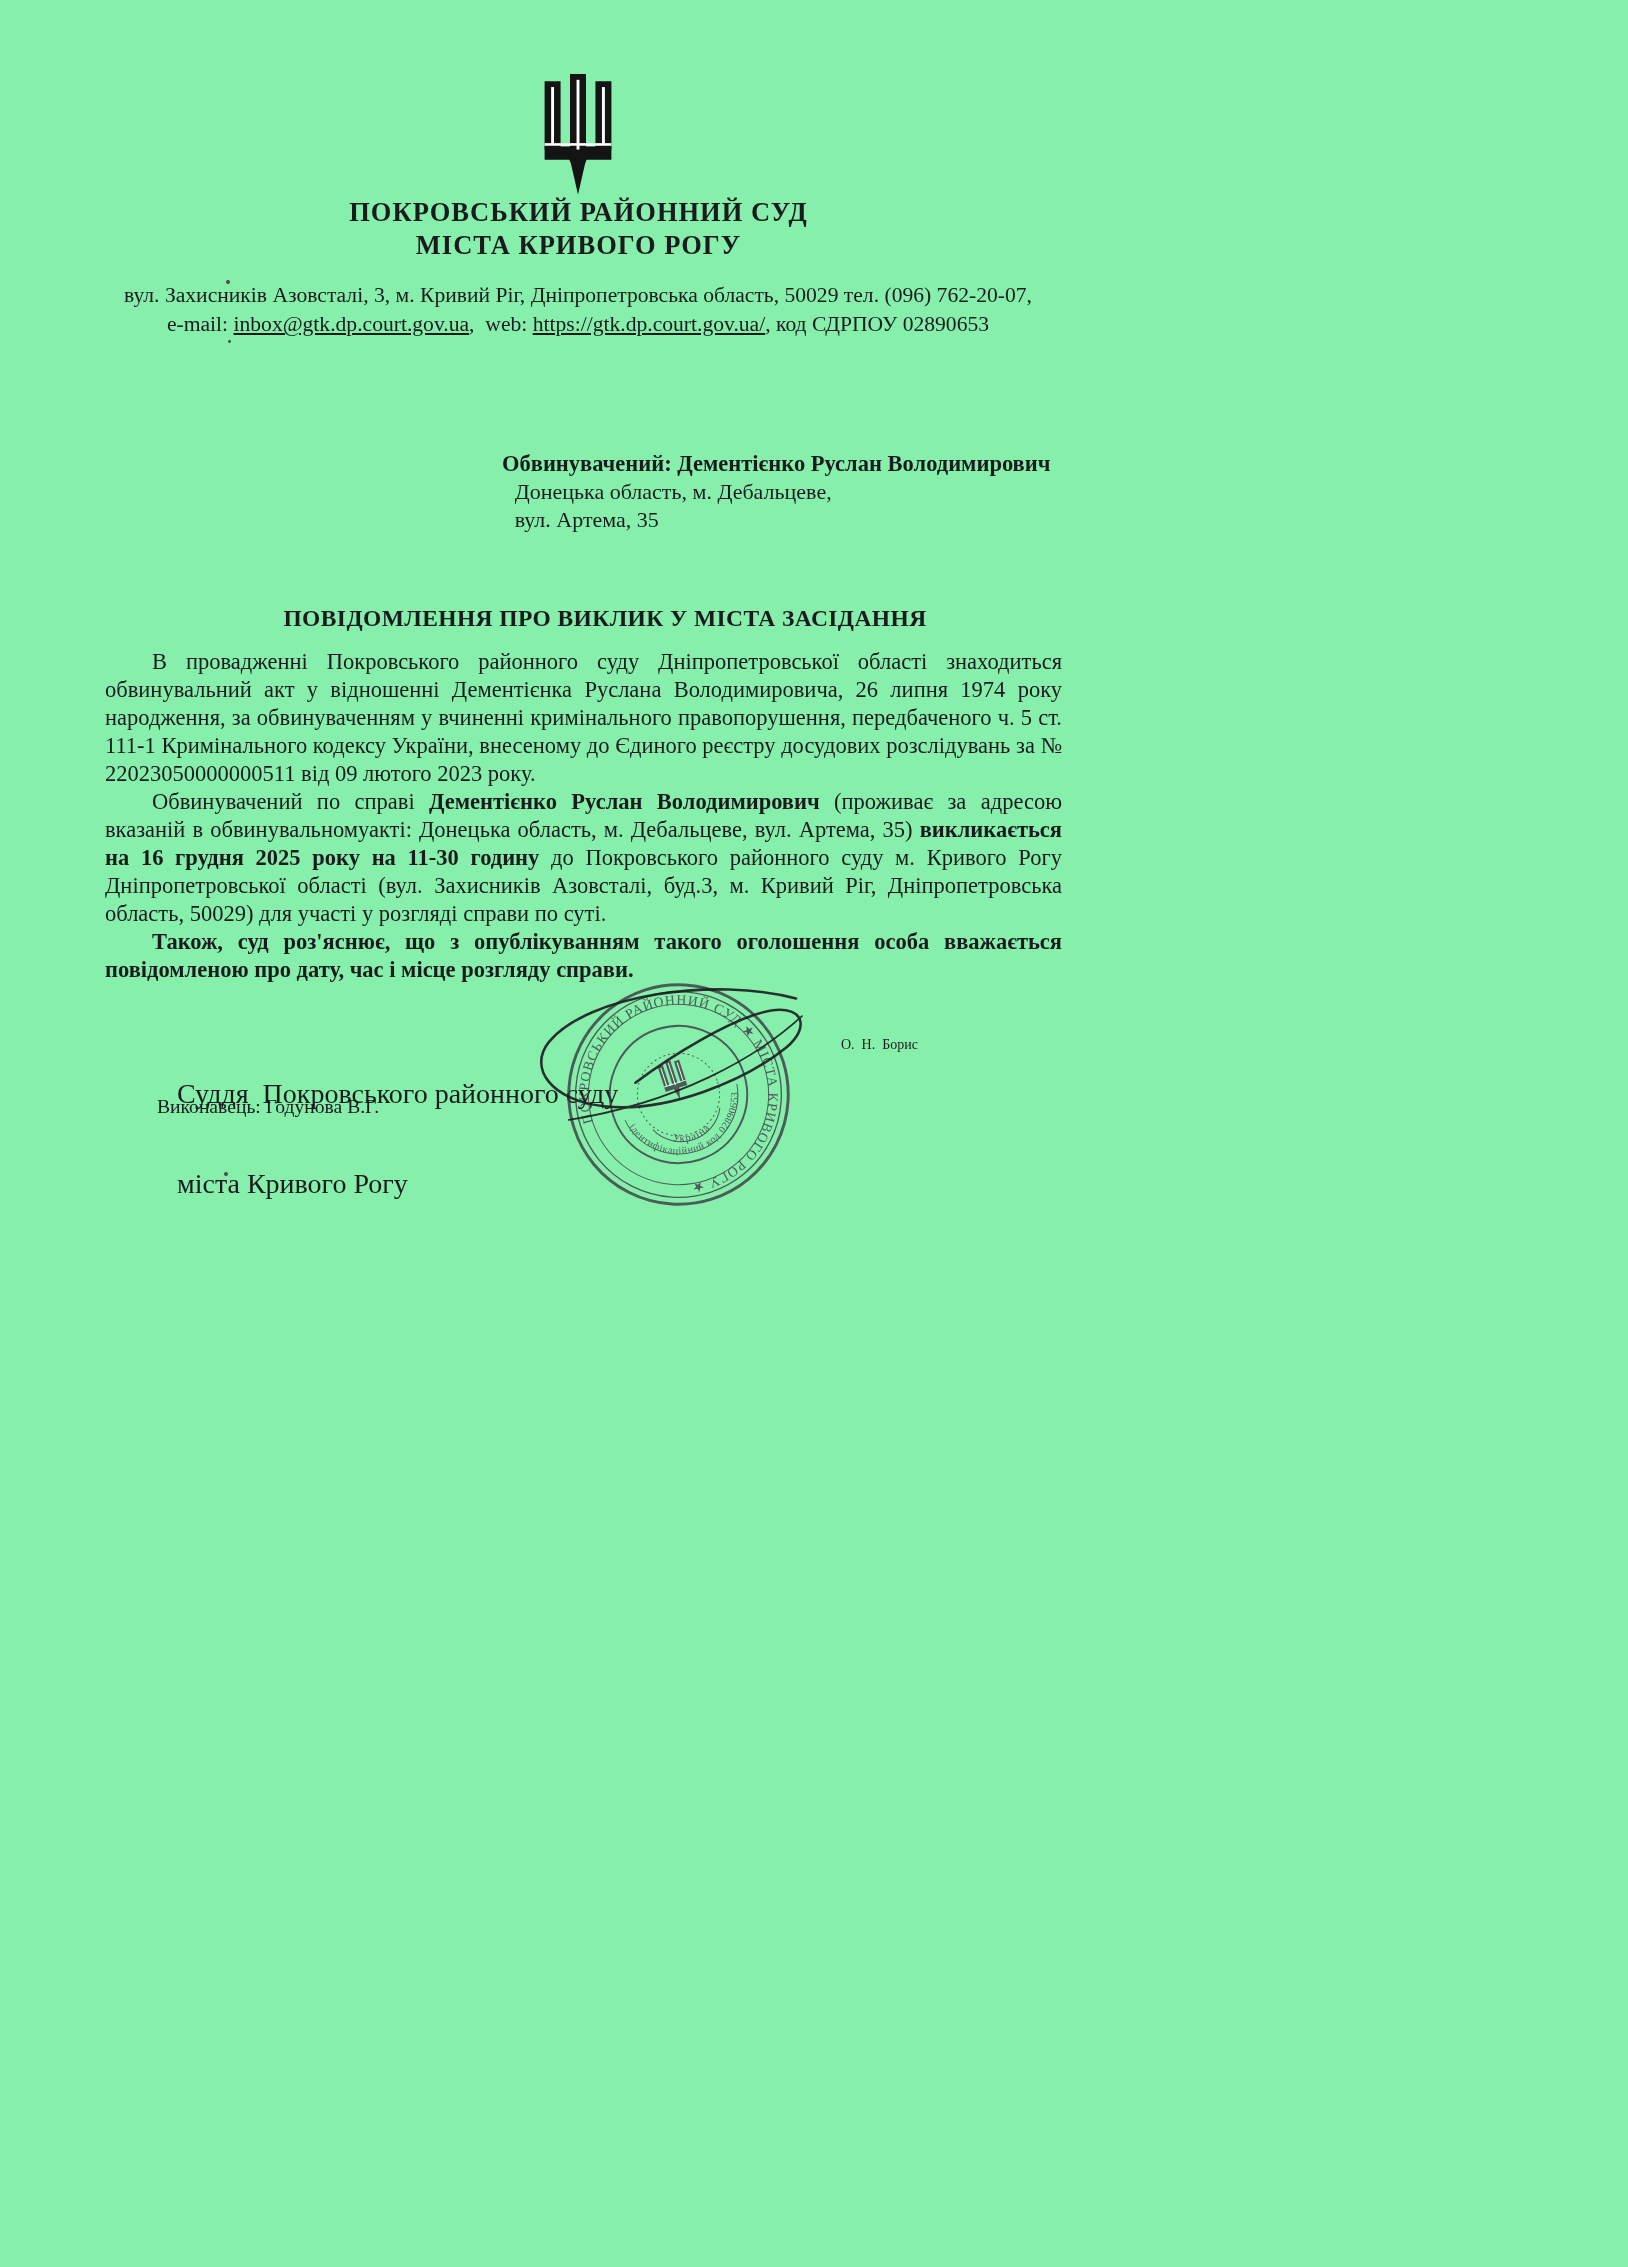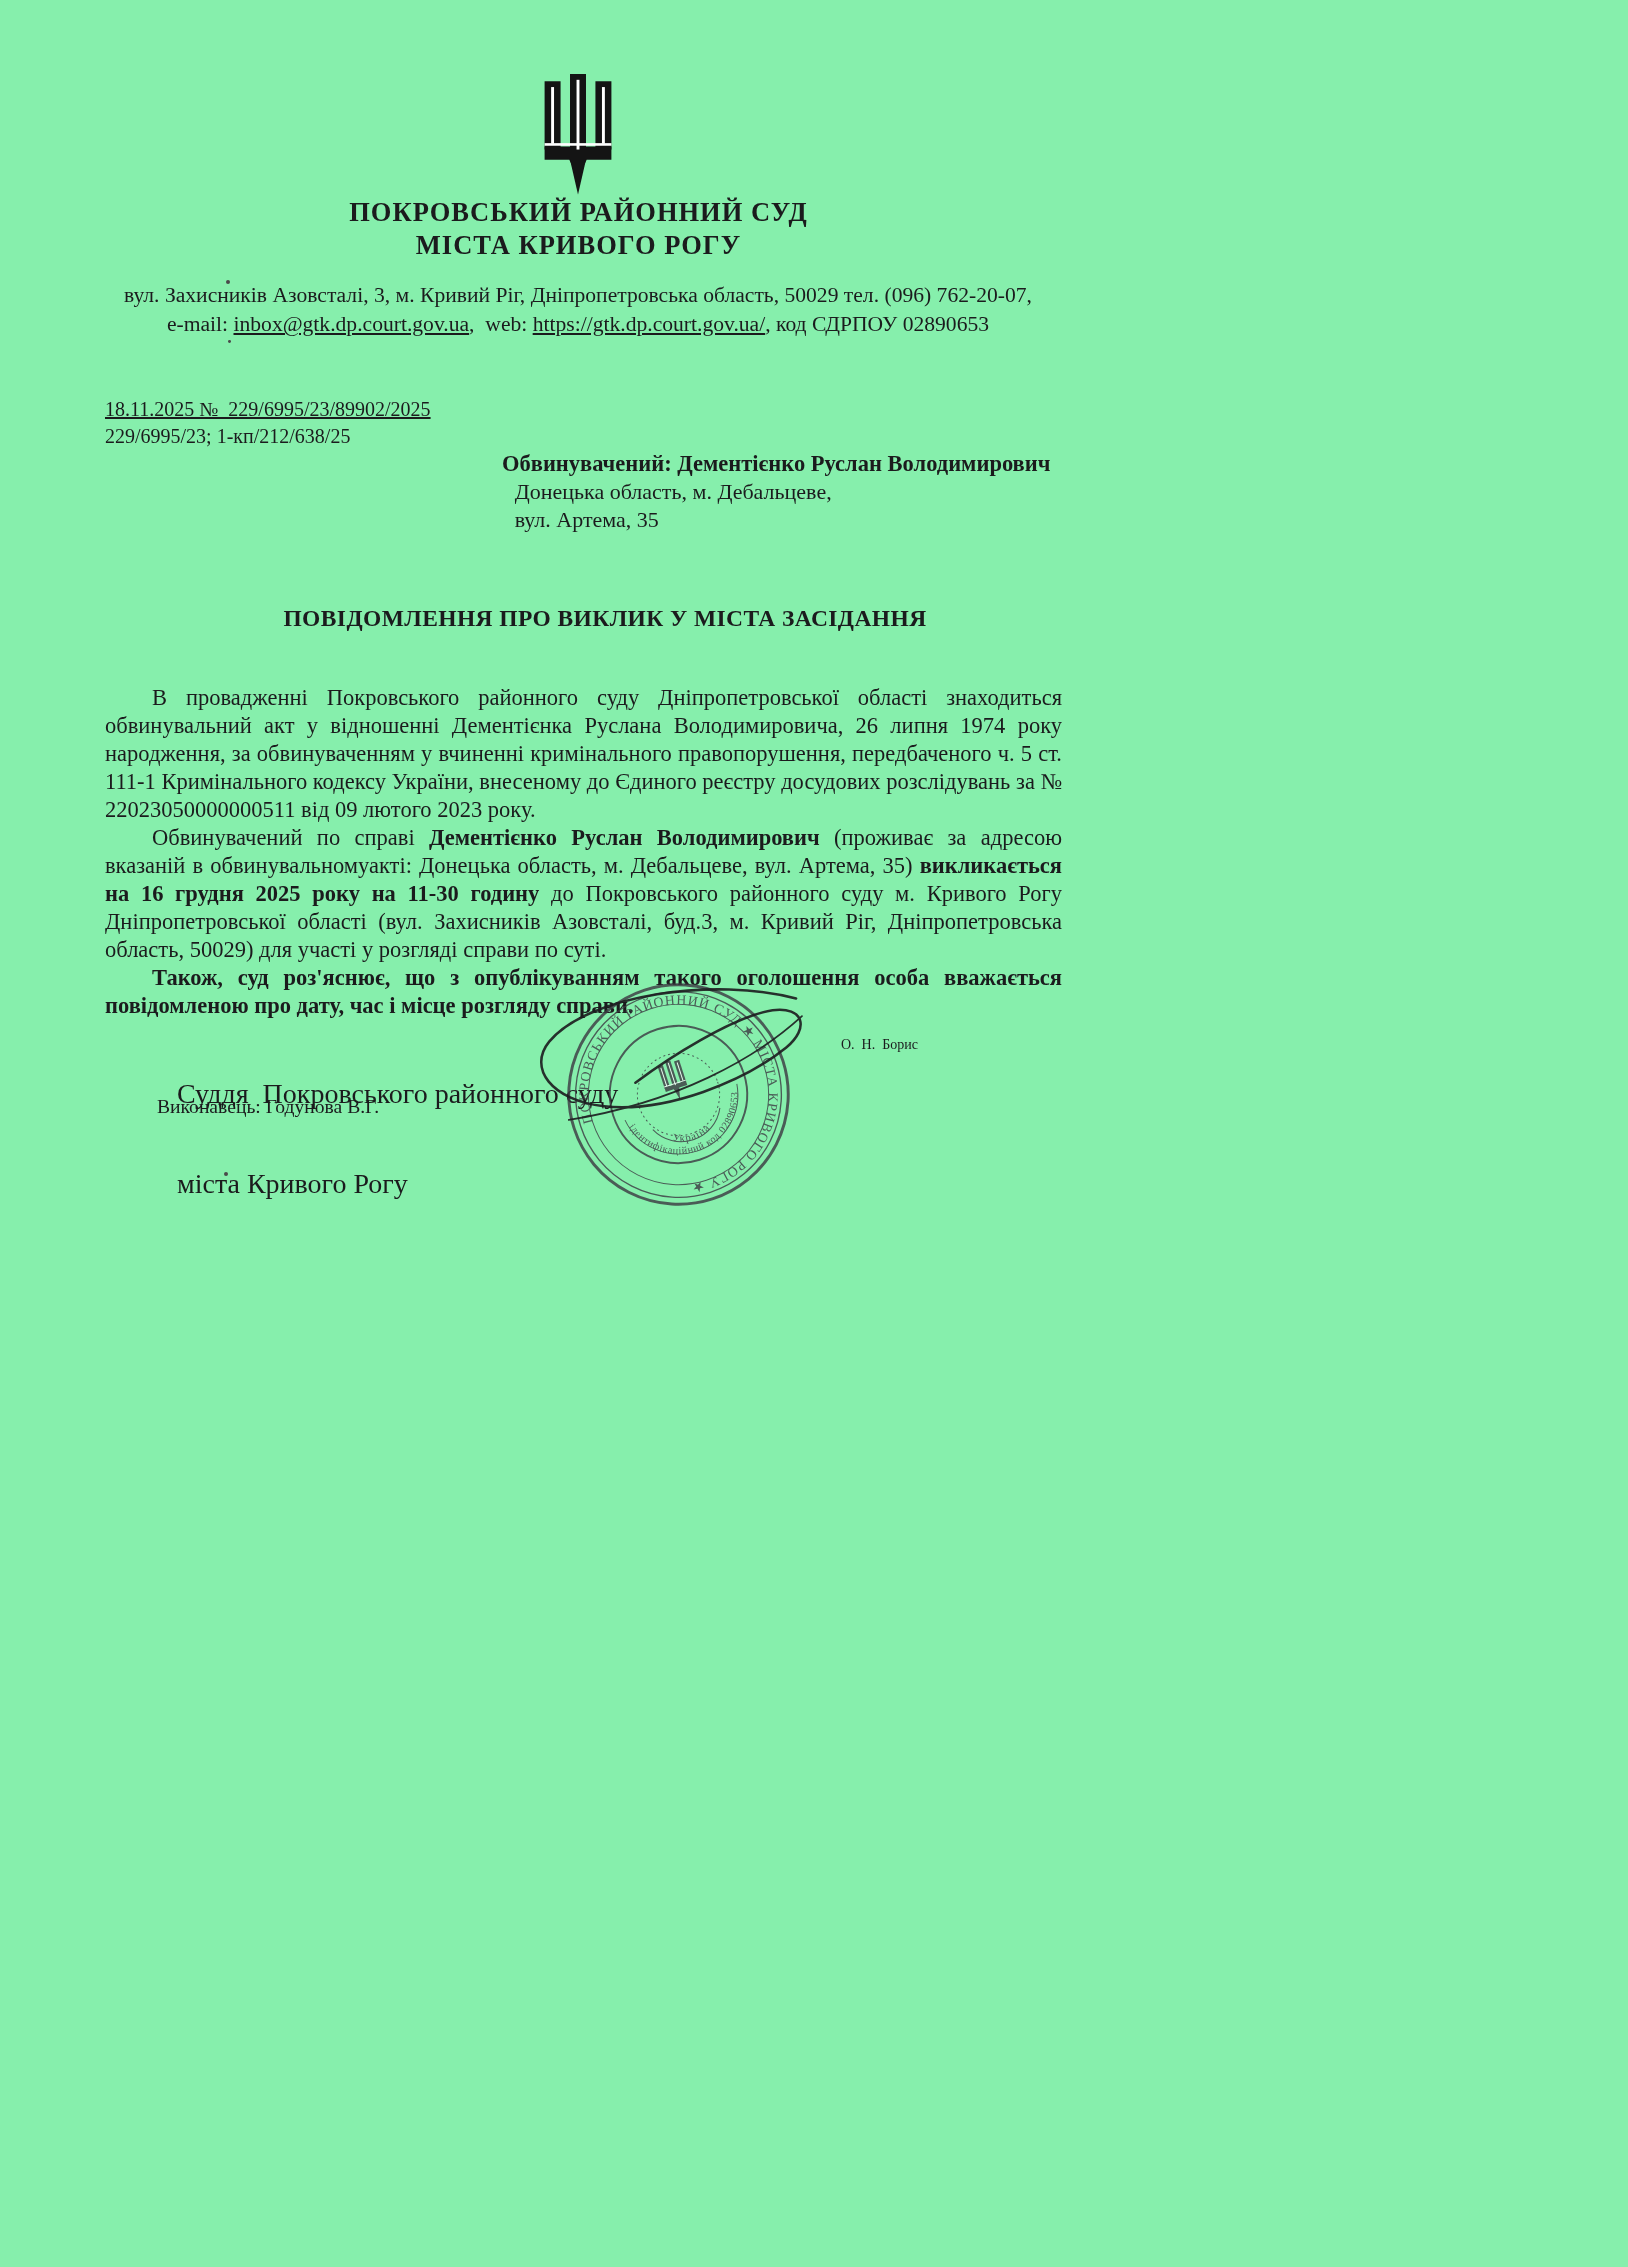--- a/index.html
+++ b/index.html
@@ -34,21 +34,21 @@
   .ref-block { position: absolute; left: 105px; top: 396px; font-size: 20px; line-height: 26.5px; }
 
   .addressee { position: absolute; left: 502px; top: 450px; width: 568px; font-size: 22.5px; line-height: 28px; }
   .addressee .ind { padding-left: 12.7px; font-size: 22px; }
 
   .doc-title {
     position: absolute; left: 105px; top: 605px; width: 1000px;
     text-align: center; font-weight: bold; font-size: 23.5px; letter-spacing: 0.4px;
   }
 
-  .bodytext { position: absolute; left: 105px; top: 684px; width: 957px; font-size: 22.5px; line-height: 28px; }
+  .bodytext { position: absolute; left: 105px; top: 648px; width: 957px; font-size: 22.5px; line-height: 28px; }
   .bodytext p { margin: 0; text-indent: 47px; text-align: justify; }
 
   .judge-block { position: absolute; left: 157px; top: 1019px; font-size: 28px; line-height: 30px; margin-left: 20px; }
   .judge-name { position: absolute; left: 841px; top: 1037px; font-size: 14px; }
   .executor { position: absolute; left: 157px; top: 1096px; font-size: 19.6px; }
 
   .seal-overlay { position: absolute; left: 510px; top: 965px; width: 338px; height: 260px; }
   .seal-overlay svg { width: 100%; height: 100%; }
 
   .artifact-dot { position: absolute; width: 3.9px; height: 3.9px; border-radius: 50%; background: #4a4a4a; }
@@ -84,24 +84,20 @@
   <div class="court-name">
     <div>ПОКРОВСЬКИЙ РАЙОННИЙ СУД</div>
     <div>МІСТА КРИВОГО РОГУ</div>
   </div>
 
   <div class="contact-block">
     <div>вул. Захисників Азовсталі, 3, м. Кривий Ріг,  Дніпропетровська область, 50029 тел. (096) 762-20-07,</div>
     <div><span class="keep">e-mail: </span><span class="u">inbox@gtk.dp.court.gov.ua</span><span class="keep">,  web: </span><span class="u">https://gtk.dp.court.gov.ua/</span><span>, код СДРПОУ 02890653</span></div>
   </div>
 
-  <div class="ref-block">
-    <div class="u keep">18.11.2025 №  229/6995/23/89902/2025</div>
-    <div class="keep">229/6995/23; 1-кп/212/638/25</div>
-  </div>
 
   <div class="addressee">
     <div class="b">Обвинувачений: Дементієнко Руслан Володимирович</div>
     <div class="ind">Донецька область, м. Дебальцеве,</div>
     <div class="ind">вул. Артема, 35</div>
   </div>
 
   <div class="doc-title">ПОВІДОМЛЕННЯ ПРО ВИКЛИК У МІСТА ЗАСІДАННЯ</div>
 
   <div class="bodytext">

